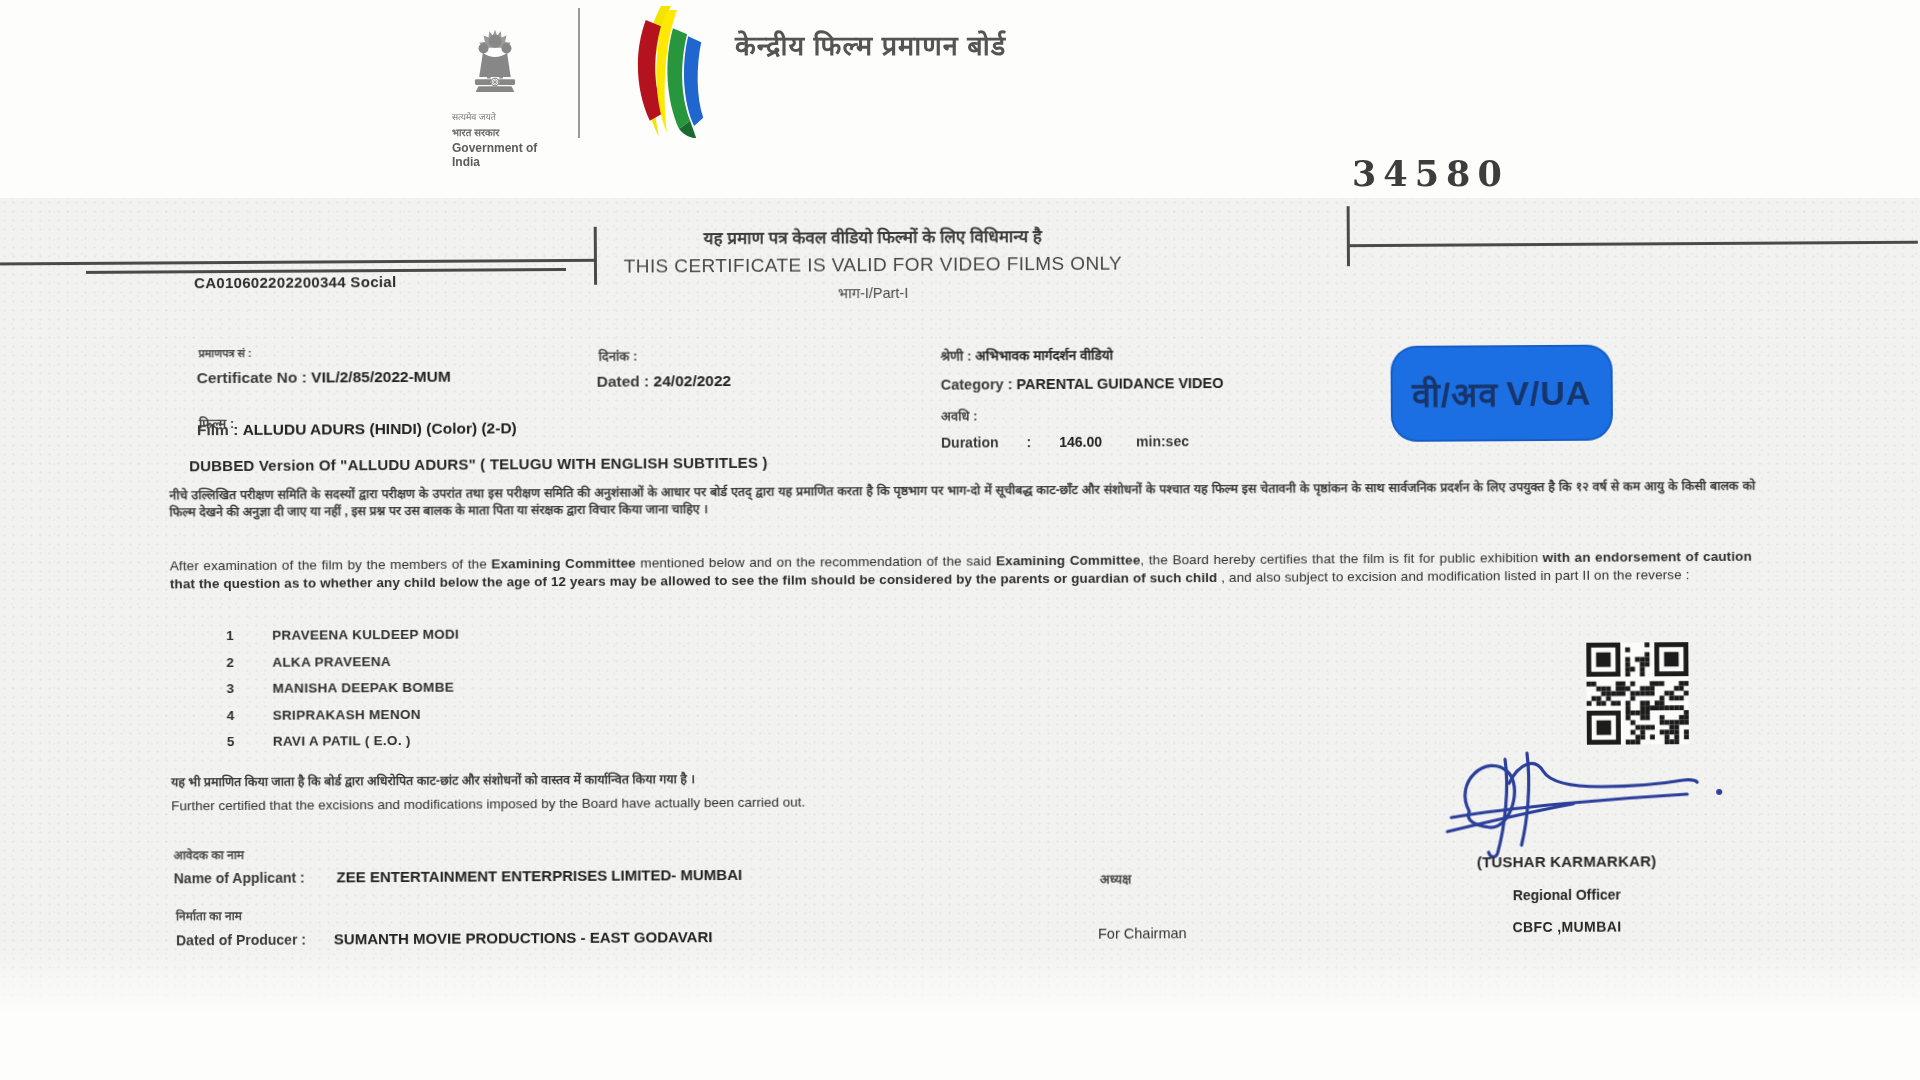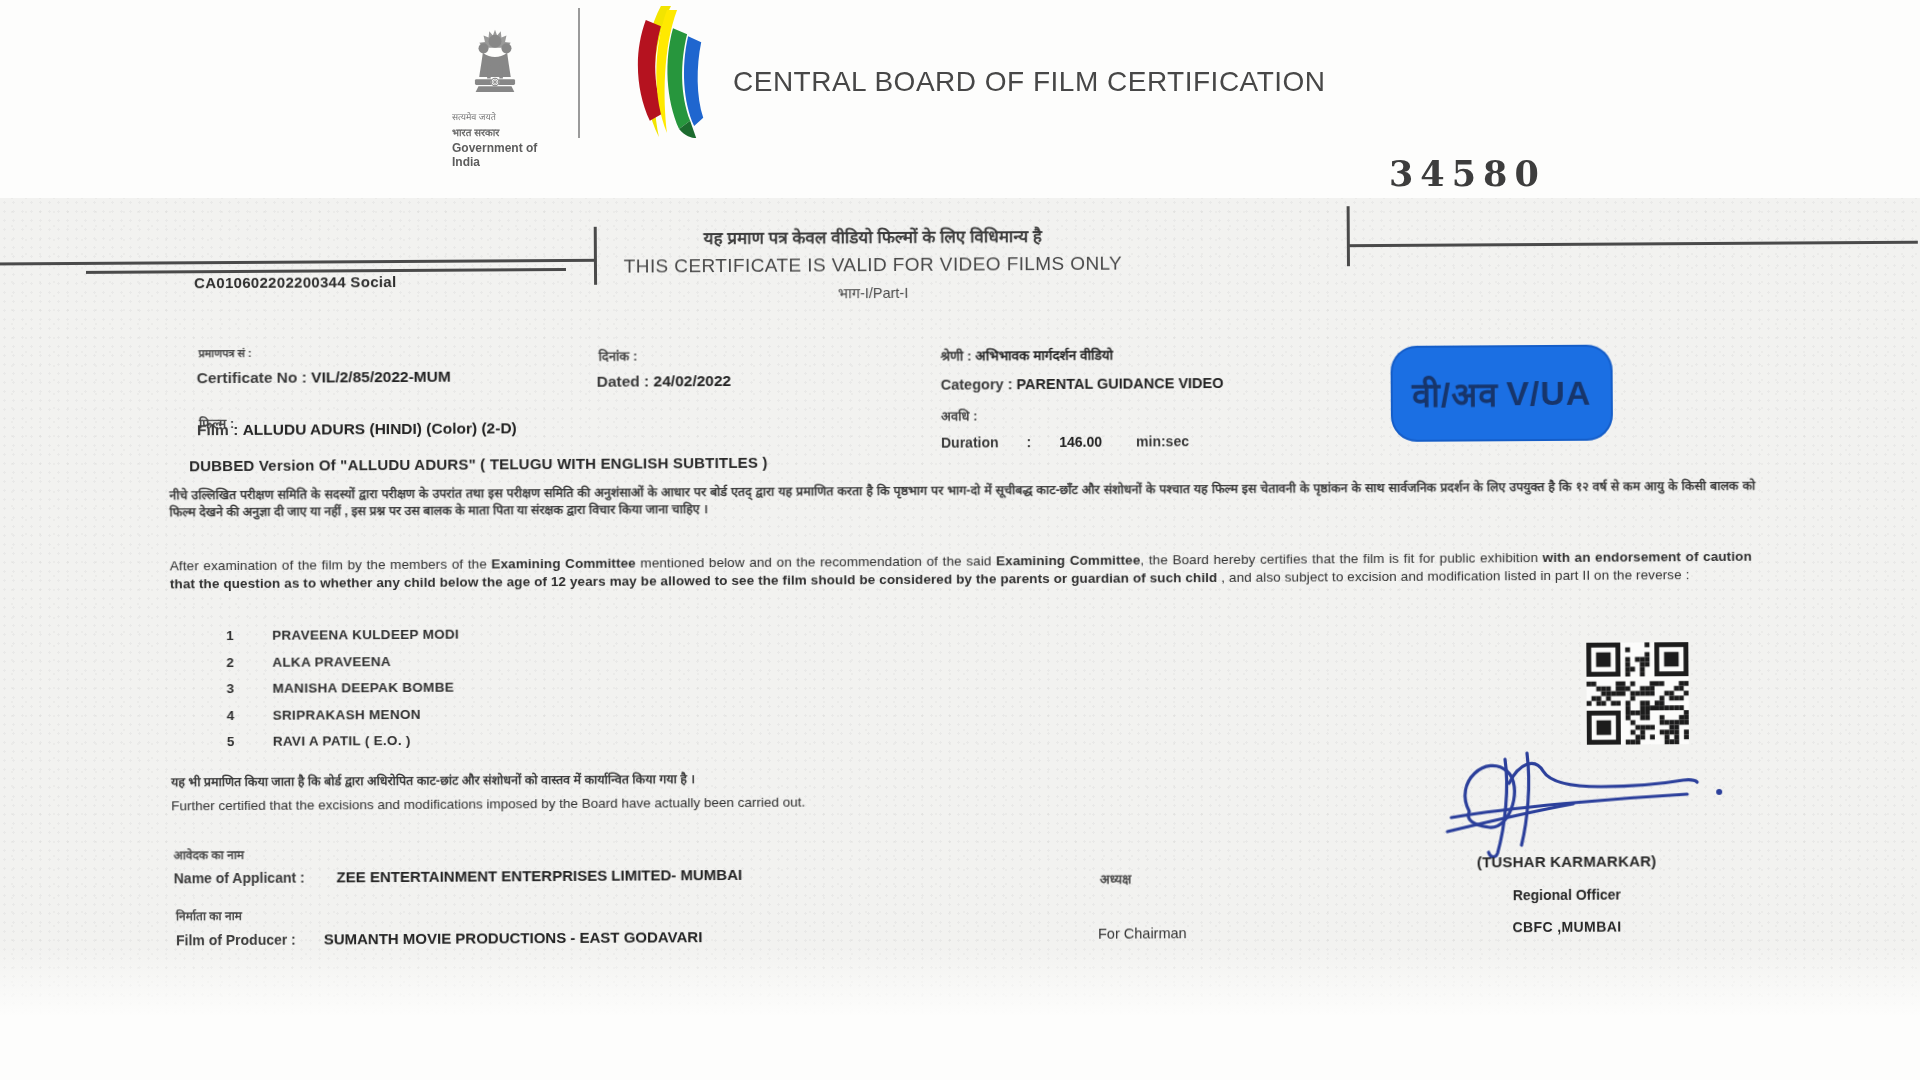--- a/index.html
+++ b/index.html
@@ -31,21 +31,21 @@
   .emblem-svg { width:86px; height:86px; opacity:.82; filter:blur(.4px); }
   .emblem-cap1 { font-size:9px; color:#777; margin-top:-4px; }
   .emblem-cap2 { font-size:10px; color:#6b6b6b; font-weight:700; margin-top:2px; }
   .emblem-cap3 { font-size:12px; color:#5c5c5c; font-weight:700; margin-top:2px; }
   .header-divider { left:578px; top:8px; width:2px; height:130px; background:#9a9a9a; }
   .cbfc-logo { left:626px; top:4px; width:92px; height:136px; filter:blur(.4px); }
   .org-hindi { left:735px; top:26px; font-size:27px; font-weight:600; color:#545454; letter-spacing:1px; }
   .org-english { left:733px; top:66px; font-size:28px; font-weight:500; color:#474747; letter-spacing:.5px; }
 
   .serial-no { left:1352px; top:153px; font-family:"DejaVu Serif", serif; font-size:35px; font-weight:700;
-               color:#3d3d3d; letter-spacing:7px;margin-left:37px; }
+               color:#3d3d3d; letter-spacing:7px; }
 
   
   .hline { background:#4a4a4a; }
   .vline { background:#4a4a4a; }
   .line-left    { left:0; top:260px; width:598px; height:3px; }
   .line-ca-top  { left:88px; top:269px; width:480px; height:3px; }
   .line-right   { left:1350px; top:250px; width:570px; height:3px; }
   .vbar-left    { left:596px; top:228px; width:3px; height:58px; }
   .vbar-right   { left:1349px; top:212px; width:3px; height:60px; }
 
@@ -154,21 +154,21 @@
 
   <svg class="abs cbfc-logo" viewBox="0 0 90 135">
     <path d="M34,2 C14,40 12,92 32,132 C24,92 24,40 44,2 Z" fill="#f2e400"></path>
     <path d="M19,16 C7,48 9,86 23,116 L37,108 C26,82 26,50 34,22 Z" fill="#b5121f"></path>
     <path d="M40,6 C26,44 26,94 40,128 C36,94 36,44 50,6 Z" fill="#ffe900"></path>
     <path d="M46,24 C37,56 39,95 52,124 L63,116 C53,90 53,58 60,30 Z" fill="#27963d"></path>
     <path d="M61,32 C54,62 56,98 67,121 L76,113 C69,92 69,62 74,38 Z" fill="#1f66cf"></path>
     <path d="M52,124 C58,131 64,133 69,133 L63,116 Z" fill="#1c6b2e"></path>
   </svg>
 
-  <div class="abs org-english">CENTRAL BOARD OF FILM CERTIFICATION</div>
+  <div class="abs org-hindi">केन्द्रीय फिल्म प्रमाणन बोर्ड</div>
 
   <div class="abs serial-no">34580</div>
 
   <div class="scan-content">
 
     <div class="abs hline line-left"></div>
     <div class="abs hline line-ca-top"></div>
     <div class="abs hline line-right"></div>
     <div class="abs vline vbar-left"></div>
     <div class="abs vline vbar-right"></div>
@@ -382,21 +382,21 @@
     <div class="abs further-hi">यह भी प्रमाणित किया जाता है कि बोर्ड द्वारा अधिरोपित काट-छांट और संशोधनों को वास्तव में कार्यान्वित किया गया है ।</div>
     <div class="abs further-en">Further certified that the excisions and modifications imposed by the Board have actually been carried out.</div>
 
     <div class="abs applicant-hi">आवेदक का नाम</div>
     <div class="abs applicant-row">
       <span class="lab">Name of Applicant :</span>
       <span class="val">ZEE ENTERTAINMENT ENTERPRISES LIMITED- MUMBAI</span>
     </div>
     <div class="abs producer-hi">निर्माता का नाम</div>
     <div class="abs producer-row">
-      <span class="lab">Film of Producer :</span>
+      <span class="lab">Dated of Producer :</span>
       <span class="val">SUMANTH MOVIE PRODUCTIONS - EAST GODAVARI</span>
     </div>
 
     <div class="abs chair-hi">अध्यक्ष</div>
     <div class="abs chair-en">For Chairman</div>
 
     <svg class="abs signature-svg" viewBox="0 0 306 122">
       <g fill="none" stroke="#2b3f9b" stroke-width="3.2" stroke-linecap="round">
         <path d="M30,70 C14,40 48,12 68,30 C84,44 72,88 50,86 C34,84 26,78 30,70"></path>
         <path d="M66,18 C70,45 66,84 58,112 C56,117 51,117 49,111"></path>

